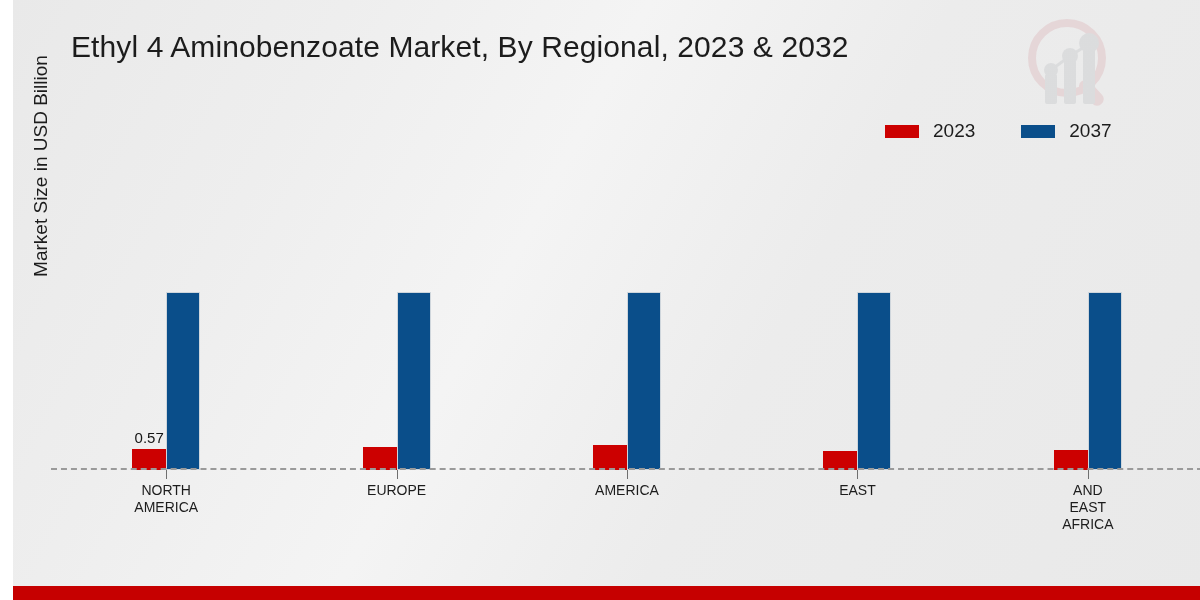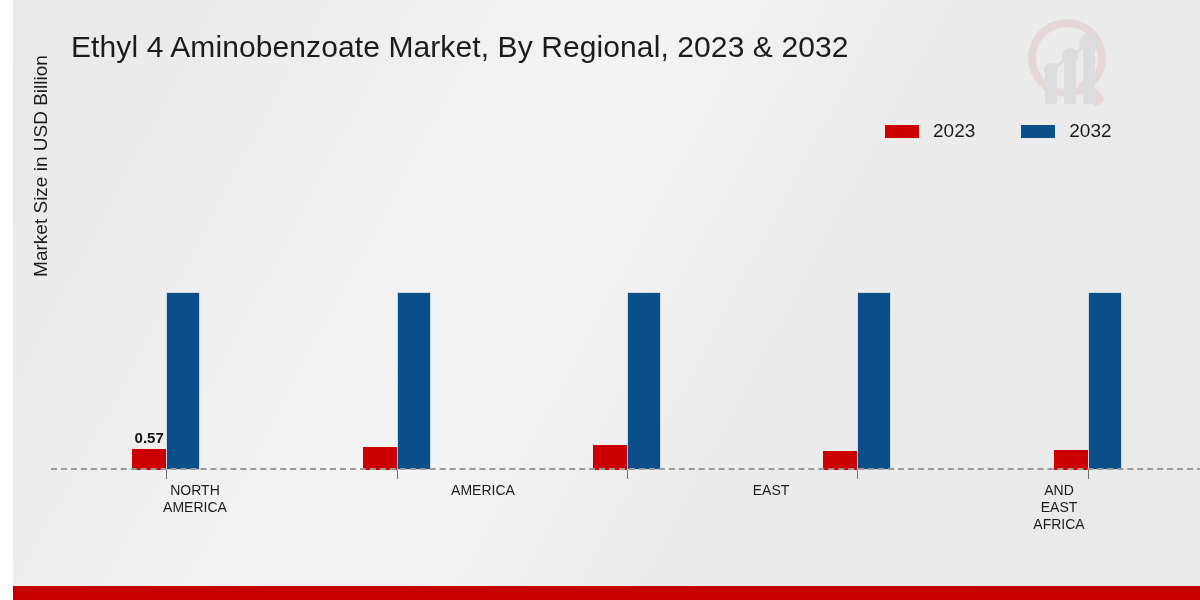--- a/index.html
+++ b/index.html
@@ -140,21 +140,21 @@
     background: #0a4e8a;
     border: 1px solid #cfd6dc;
     box-sizing: border-box;
   }
   .bar-value {
     position: absolute;
     left: 50%;
     transform: translateX(-50%);
     bottom: calc(100% + 4px);
     font-size: 15px;
-    font-weight: bold;
+    font-weight: normal;
     color: #151515;
     white-space: nowrap;
   }
   .tick {
     position: absolute;
     bottom: -9px;
     left: 50%;
     width: 1px;
     height: 9px;
     background: #6f6f6f;
@@ -211,21 +211,21 @@
 
   <div id="chart-title">Ethyl 4 Aminobenzoate Market, By Regional, 2023 &amp; 2032</div>
 
   <div id="legend">
     <div class="legend-item">
       <span class="legend-swatch" style="background:#cc0000"></span>
       <span class="legend-label">2023</span>
     </div>
     <div class="legend-item">
       <span class="legend-swatch" style="background:#0a4e8a"></span>
-      <span class="legend-label">2032</span>
+      <span class="legend-label">2037</span>
     </div>
   </div>
 
   <div id="y-axis-title">Market Size in USD Billion</div>
 
   <div id="plot">
 
     <div id="groups">
 
       <div class="group">
@@ -274,20 +274,23 @@
 
     <div id="baseline"></div>
   </div>
 
   <div id="categories">
     <div class="cat">
       <span>NORTH</span>
       <span>AMERICA</span>
     </div>
     <div class="cat">
+      <span>EUROPE</span>
+    </div>
+    <div class="cat">
       <span>AMERICA</span>
     </div>
     <div class="cat">
       <span>EAST</span>
     </div>
     <div class="cat">
       <span>AND</span>
       <span>EAST</span>
       <span>AFRICA</span>
     </div>

